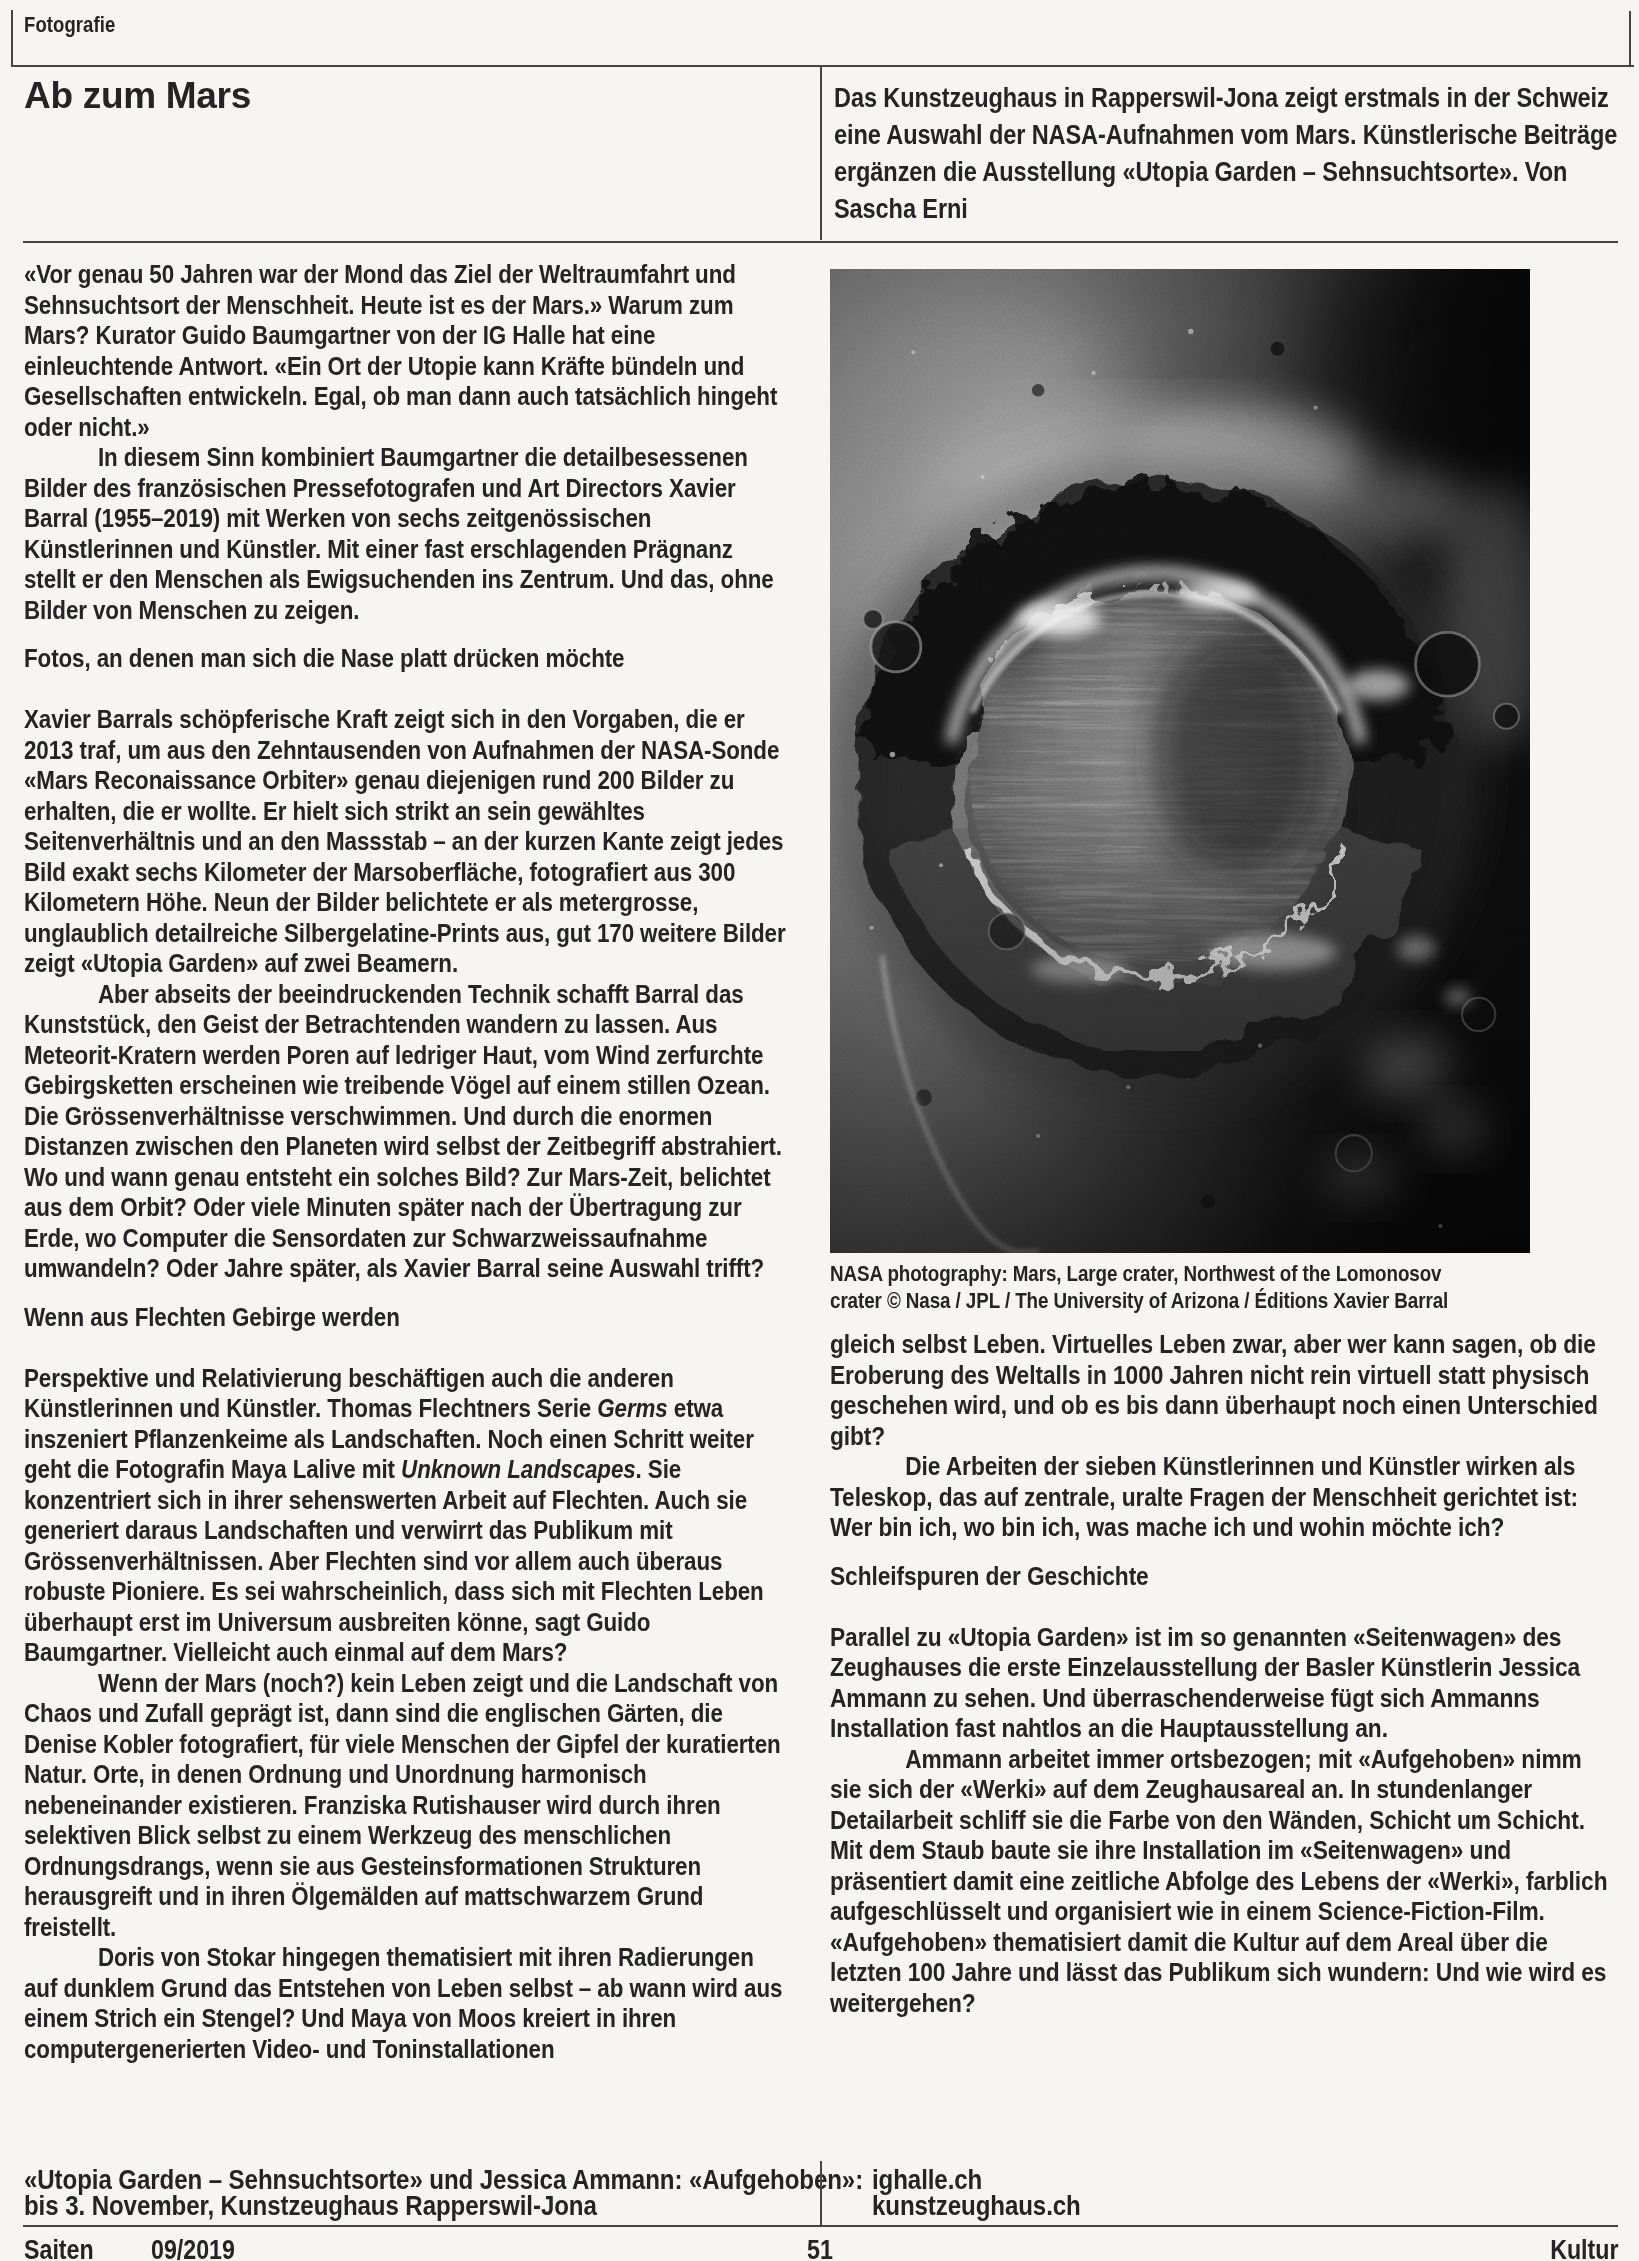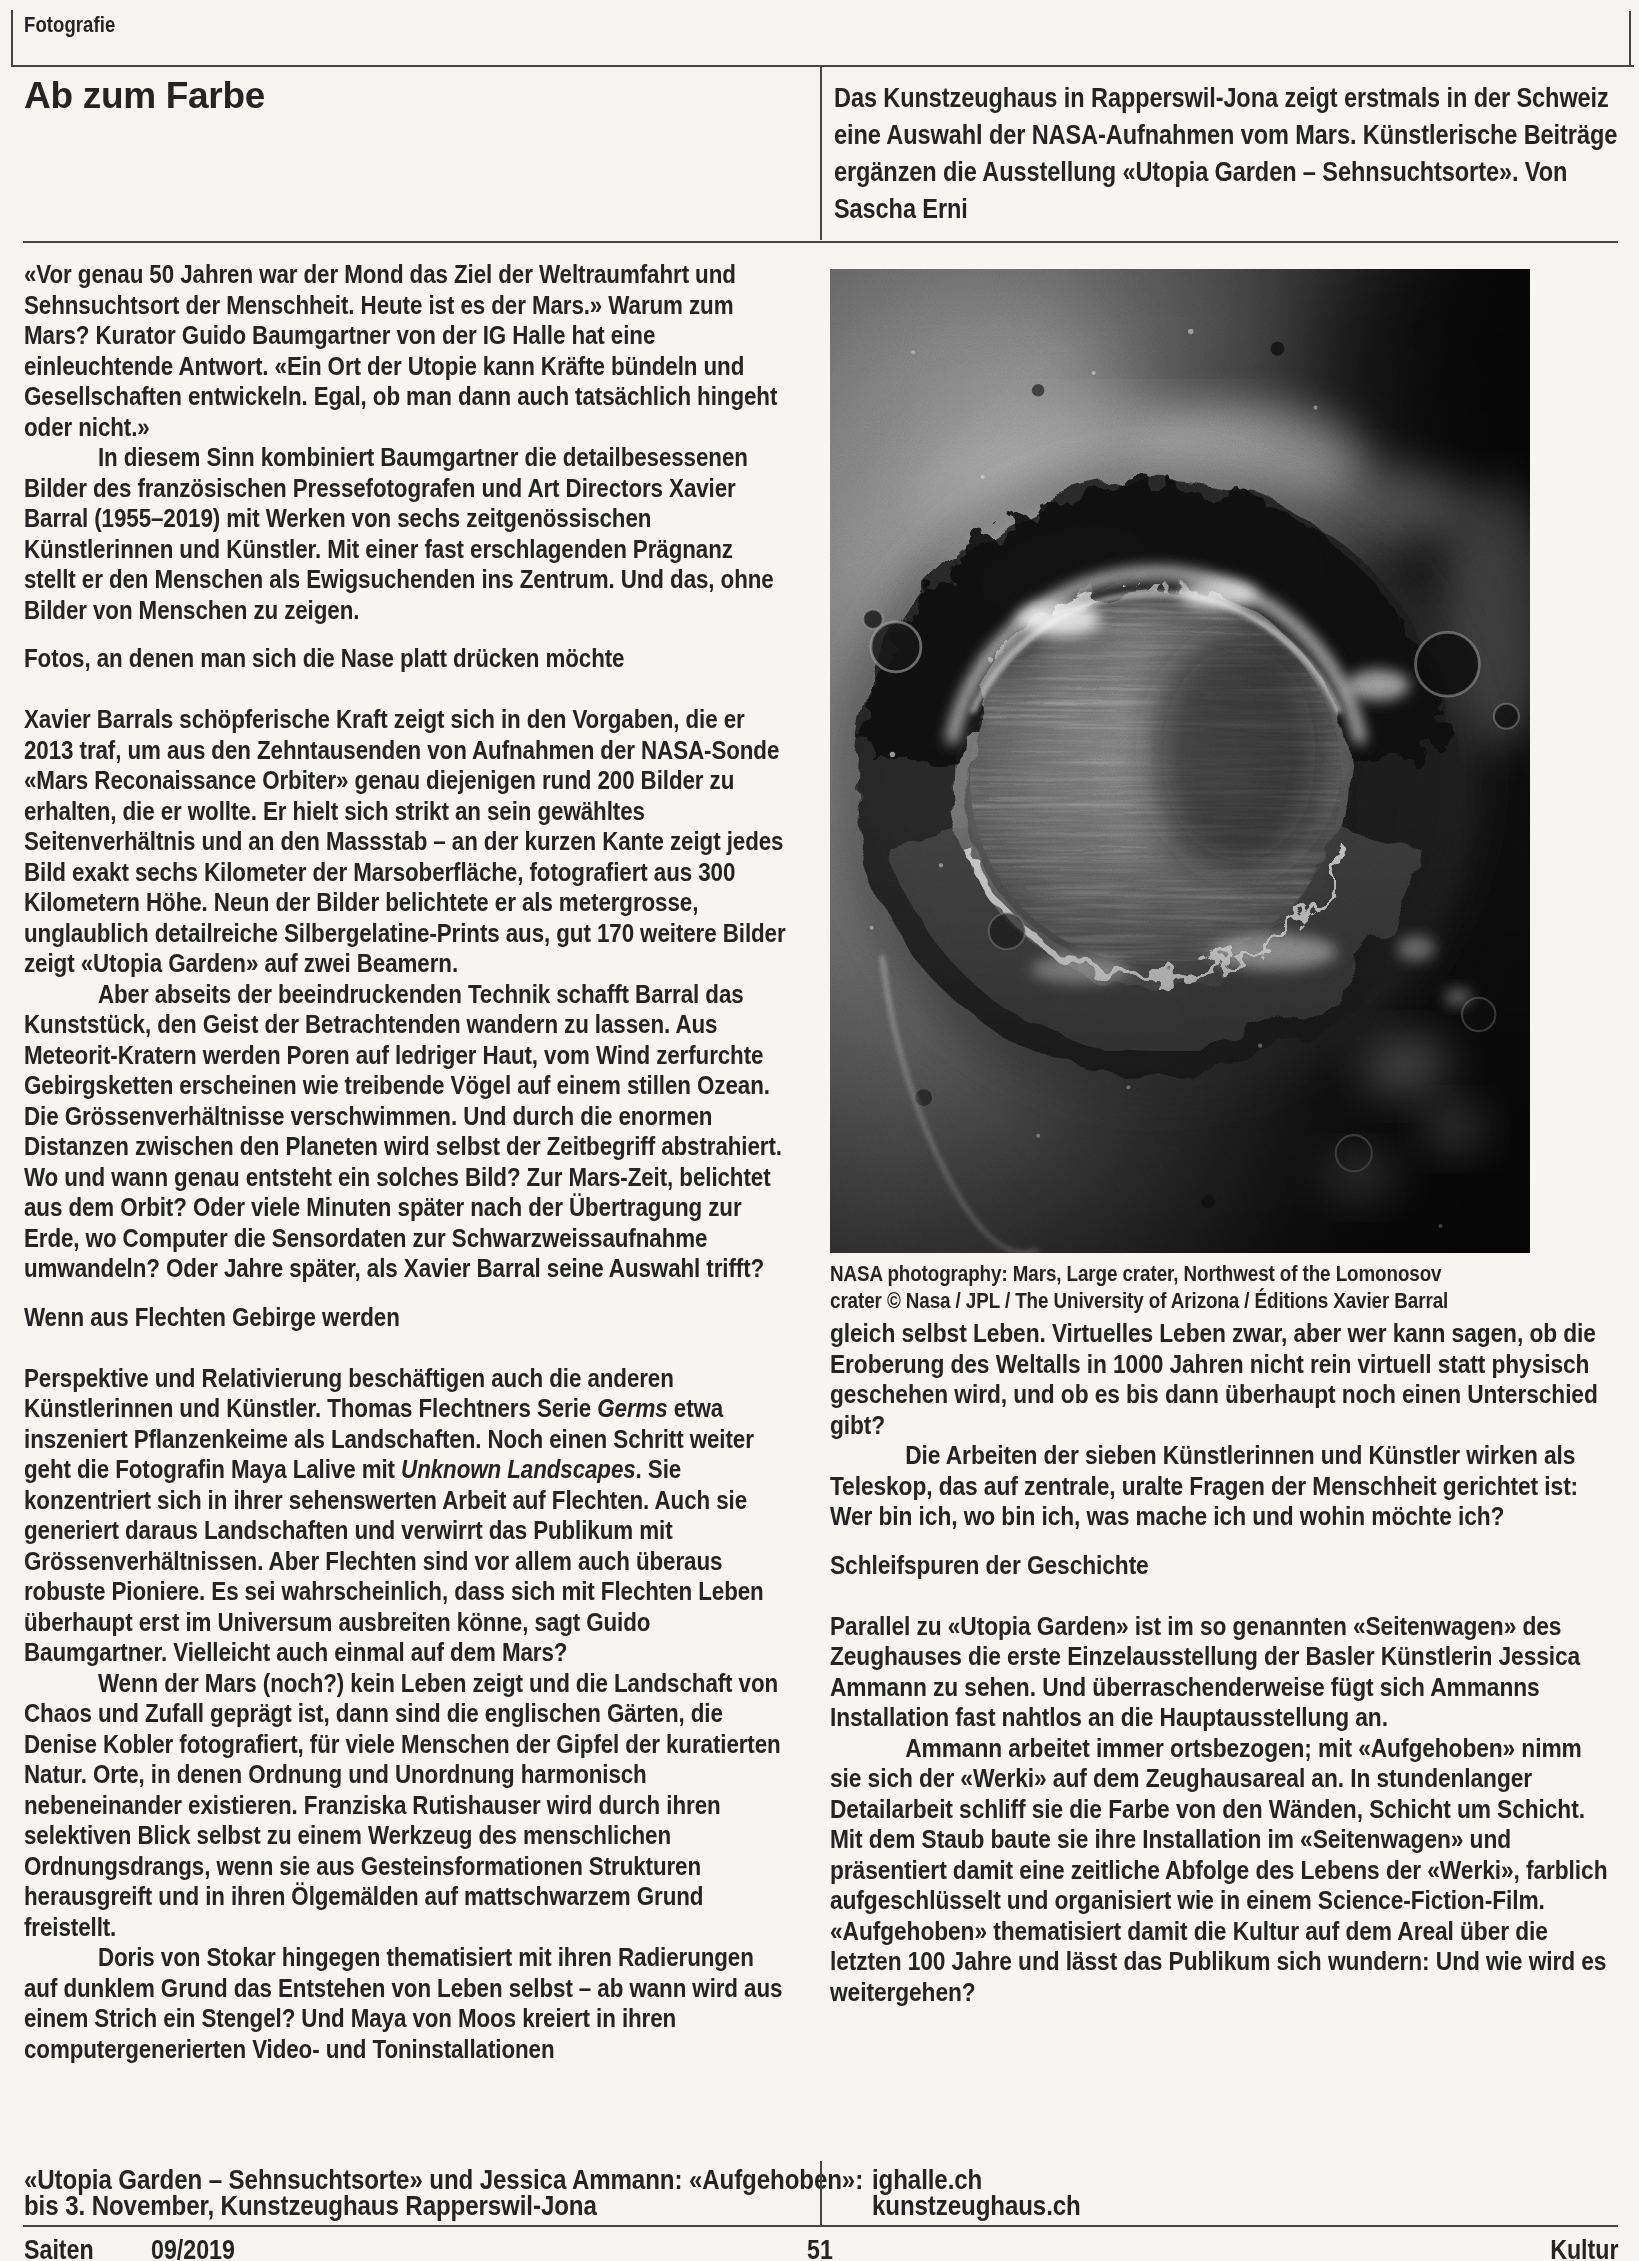--- a/index.html
+++ b/index.html
@@ -24,39 +24,39 @@
   .colwrap-left{position:absolute;left:24px;top:259px;width:780px;}
   .colwrap-right{position:absolute;left:830px;top:269px;width:794px;}
   .bodytext{font-size:26px;line-height:30.5px;font-weight:bold;letter-spacing:-0.1px;}
   .bodytext p{margin:0;}
   .bodytext p.ind{text-indent:86px;}
   .sub{font-size:26px;line-height:30.5px;font-weight:bold;margin:18px 0 30.5px 0;}
 
   .photo{display:block;width:700px;height:984px;background:#1a1a1a;}
   .caption-wrap{margin-top:8.3px;}
   .caption{font-size:21.5px;line-height:27px;font-weight:bold;white-space:pre-line;letter-spacing:-0.1px;}
-  .rbody-wrap{margin-top:3px;}
+  .rbody-wrap{margin-top:14px;}
 
   .foot-info{position:absolute;left:24px;top:2167px;}
   .foot-links{position:absolute;left:872px;top:2167px;}
   .footline{font-size:28px;line-height:26px;font-weight:bold;letter-spacing:-0.1px;}
   .bottomrow{position:absolute;top:2235px;font-size:27px;font-weight:bold;}
   i{font-style:italic;}
 </style>
 </head>
 <body>
 
 <div class="page">
 
   <div class="rule" style="left:11px;top:9.7px;width:2.1px;height:57px;"></div>
   <div class="rule" style="left:1629px;top:11px;width:2.1px;height:55px;"></div>
   <div class="section-label"><span class="sqs">Fotografie</span></div>
   <div class="rule" style="left:11px;top:65px;width:1623px;height:2.1px;"></div>
 
-  <h1 class="headline" style="margin:0;"><span class="sqh">Ab zum Farbe</span></h1>
+  <h1 class="headline" style="margin:0;"><span class="sqh">Ab zum Mars</span></h1>
   <div class="rule" style="left:820px;top:67px;width:2.1px;height:173px;"></div>
   <div class="lead-wrap">
     <div class="lead sqlead">Das Kunstzeughaus in Rapperswil-Jona zeigt erstmals in der Schweiz eine Auswahl der NASA-Aufnahmen vom Mars. Künstlerische Beiträge ergänzen die Ausstellung «Utopia Garden – Sehnsuchtsorte». Von Sascha Erni</div>
   </div>
   <div class="rule" style="left:23px;top:241px;width:1595px;height:2.1px;"></div>
 
   <div class="colwrap-left">
     <div class="bodytext sq">
       <p>«Vor genau 50 Jahren war der Mond das Ziel der Weltraumfahrt und Sehnsuchtsort der Menschheit. Heute ist es der Mars.» Warum zum Mars? Kurator Guido Baumgartner von der IG Halle hat eine einleuchtende Antwort. «Ein Ort der Utopie kann Kräfte bündeln und Gesellschaften entwickeln. Egal, ob man dann auch tatsächlich hingeht oder nicht.»</p>
       <p class="ind">In diesem Sinn kombiniert Baumgartner die detailbesessenen Bilder des französischen Pressefotografen und Art Directors Xavier Barral (1955–2019) mit Werken von sechs zeitgenössischen Künstlerinnen und Künstler. Mit einer fast erschlagenden Prägnanz stellt er den Menschen als Ewigsuchenden ins Zentrum. Und das, ohne Bilder von Menschen zu zeigen.</p>

